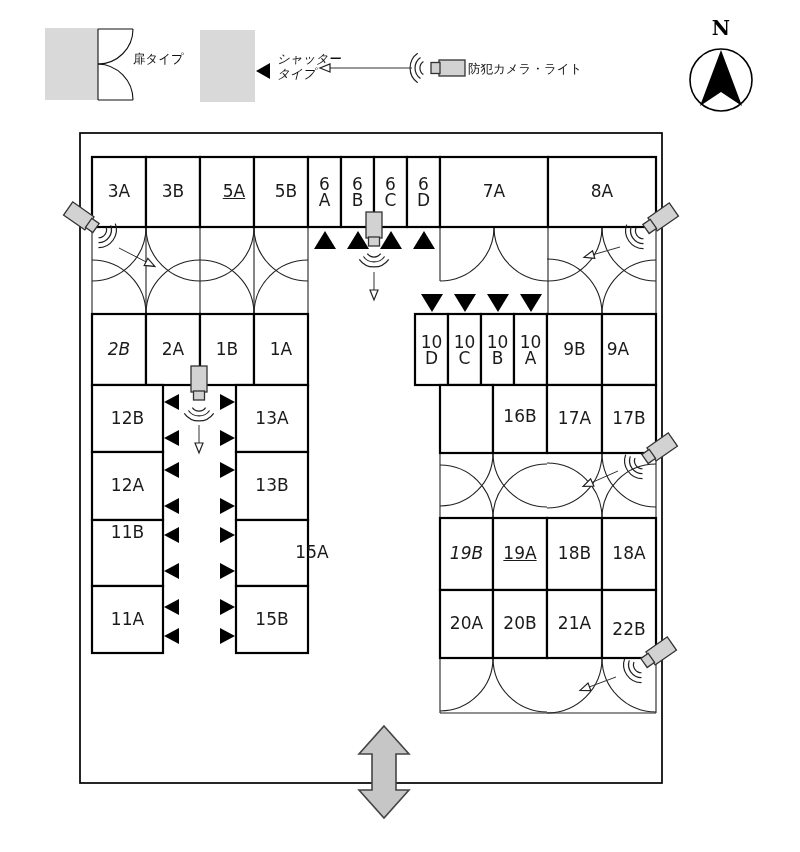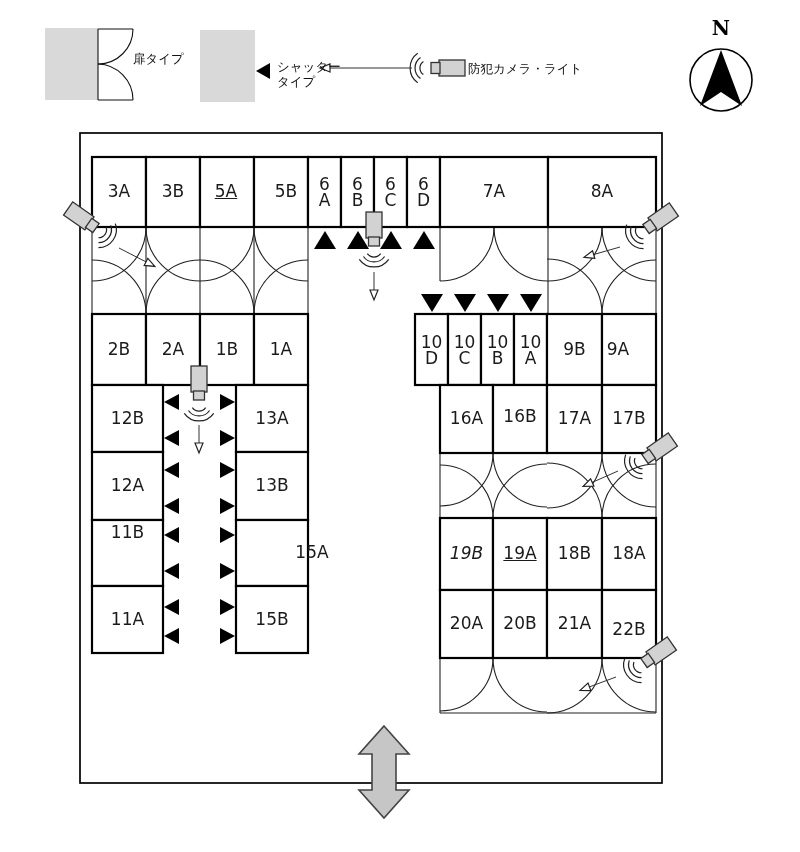--- a/index.html
+++ b/index.html
@@ -219,41 +219,41 @@
           <path d="M13.3,-14.7 A18,18 0 0 1 13.3,14.7" fill="none" stroke="#222" stroke-width="1.2"></path>
         </g>
         <line x1="412" y1="68" x2="321" y2="68" stroke="#333" stroke-width="1" marker-end="url(#ah)"></line>
       </g>
 
     <path d="M384,726 L409,754 L396,754 L396,790 L409,790 L384,818 L359,790 L372,790 L372,754 L359,754 Z" fill="#c6c6c6" stroke="#444" stroke-width="1.6"></path>
   </svg>
 
   <div id="labels-layer">
     <div class="lg" style="left:133px;top:51px;">扉タイプ</div>
-    <div class="lg" style="left:277px;top:59px;">
+    <div class="lg" style="left:277px;top:51px;font-style:italic;">
       <span style="display:block">シャッター</span>
       <span style="display:block">タイプ</span>
     </div>
     <div class="lg" style="left:468px;top:61px;">防犯カメラ・ライト</div>
     <div class="compass-n">N</div>
   <div class="unit-label" style="left: 92px; top: 157px; width: 54px; height: 70px;">3A</div>
       <div class="unit-label" style="left: 146px; top: 157px; width: 54px; height: 70px;">3B</div>
-      <div class="unit-label" style="left: 188px; top: 157px; width: 76px; height: 70px; text-decoration: underline;">5A</div>
+      <div class="unit-label" style="left: 196px; top: 157px; width: 76px; height: 70px; text-decoration: underline;">5A</div>
       <div class="unit-label" style="left: 254px; top: 157px; width: 64px; height: 70px;">5B</div>
       <div class="unit-label two" style="left: 308px; top: 157px; width: 33px; height: 70px;">6
 A</div>
       <div class="unit-label two" style="left: 341px; top: 157px; width: 33px; height: 70px;">6
 B</div>
       <div class="unit-label two" style="left: 374px; top: 157px; width: 33px; height: 70px;">6
 C</div>
       <div class="unit-label two" style="left: 407px; top: 157px; width: 33px; height: 70px;">6
 D</div>
       <div class="unit-label" style="left: 440px; top: 157px; width: 108px; height: 70px;">7A</div>
       <div class="unit-label" style="left: 548px; top: 157px; width: 108px; height: 70px;">8A</div>
-      <div class="unit-label" style="left: 92px; top: 314px; width: 54px; height: 71px;">2B</div>
+      <div class="unit-label" style="left: 92px; top: 314px; width: 54px; height: 71px; font-style: italic;">2B</div>
       <div class="unit-label" style="left: 146px; top: 314px; width: 54px; height: 71px;">2A</div>
       <div class="unit-label" style="left: 200px; top: 314px; width: 54px; height: 71px;">1B</div>
       <div class="unit-label" style="left: 254px; top: 314px; width: 54px; height: 71px;">1A</div>
       <div class="unit-label two" style="left: 415px; top: 314px; width: 33px; height: 71px;">10
 D</div>
       <div class="unit-label two" style="left: 448px; top: 314px; width: 33px; height: 71px;">10
 C</div>
       <div class="unit-label two" style="left: 481px; top: 314px; width: 33px; height: 71px;">10
 B</div>
       <div class="unit-label two" style="left: 514px; top: 314px; width: 33px; height: 71px;">10
@@ -261,21 +261,20 @@
       <div class="unit-label" style="left: 547px; top: 314px; width: 55px; height: 71px;">9B</div>
       <div class="unit-label" style="left: 602px; top: 314px; width: 32px; height: 71px;">9A</div>
       <div class="unit-label" style="left: 92px; top: 385px; width: 71px; height: 67px;">12B</div>
       <div class="unit-label" style="left: 236px; top: 385px; width: 72px; height: 67px;">13A</div>
       <div class="unit-label" style="left: 92px; top: 452px; width: 71px; height: 68px;">12A</div>
       <div class="unit-label" style="left: 236px; top: 452px; width: 72px; height: 68px;">13B</div>
       <div class="unit-label" style="left: 92px; top: 500px; width: 71px; height: 66px;">11B</div>
       <div class="unit-label" style="left: 236px; top: 520px; width: 72px; height: 66px; padding-left: 40px;">15A</div>
       <div class="unit-label" style="left: 92px; top: 586px; width: 71px; height: 67px;">11A</div>
       <div class="unit-label" style="left: 236px; top: 586px; width: 72px; height: 67px;">15B</div>
-      <div class="unit-label" style="left: 440px; top: 385px; width: 53px; height: 68px;">16A</div>
       <div class="unit-label" style="left: 493px; top: 385px; width: 54px; height: 64px; text-align: right;">16B</div>
       <div class="unit-label" style="left: 547px; top: 385px; width: 55px; height: 68px;">17A</div>
       <div class="unit-label" style="left: 602px; top: 385px; width: 54px; height: 68px;">17B</div>
       <div class="unit-label" style="left: 440px; top: 518px; width: 53px; height: 72px; font-style: italic;">19B</div>
       <div class="unit-label" style="left: 493px; top: 518px; width: 54px; height: 72px; text-decoration: underline;">19A</div>
       <div class="unit-label" style="left: 547px; top: 518px; width: 55px; height: 72px;">18B</div>
       <div class="unit-label" style="left: 602px; top: 518px; width: 54px; height: 72px;">18A</div>
       <div class="unit-label" style="left: 440px; top: 590px; width: 53px; height: 68px;">20A</div>
       <div class="unit-label" style="left: 493px; top: 590px; width: 54px; height: 68px;">20B</div>
       <div class="unit-label" style="left: 547px; top: 590px; width: 55px; height: 68px;">21A</div>

